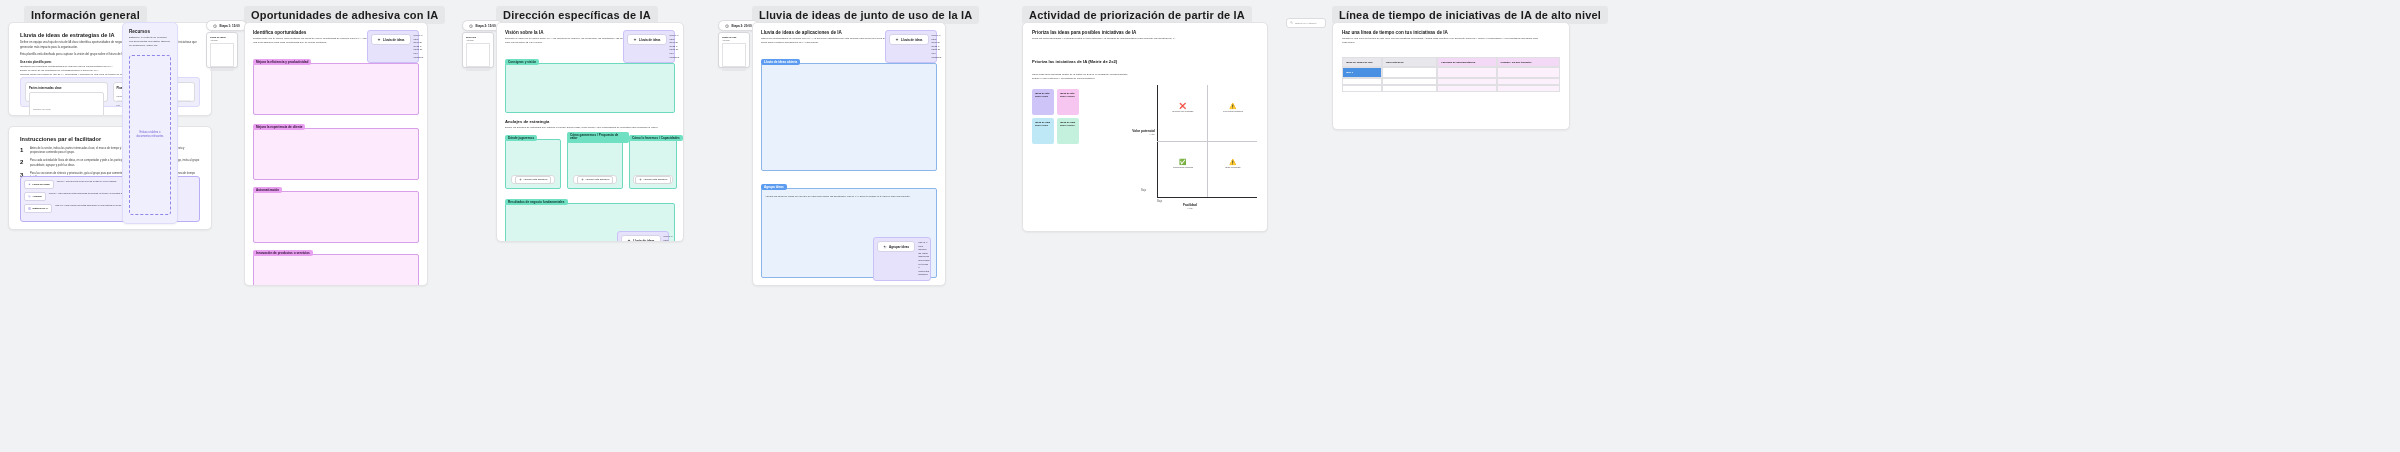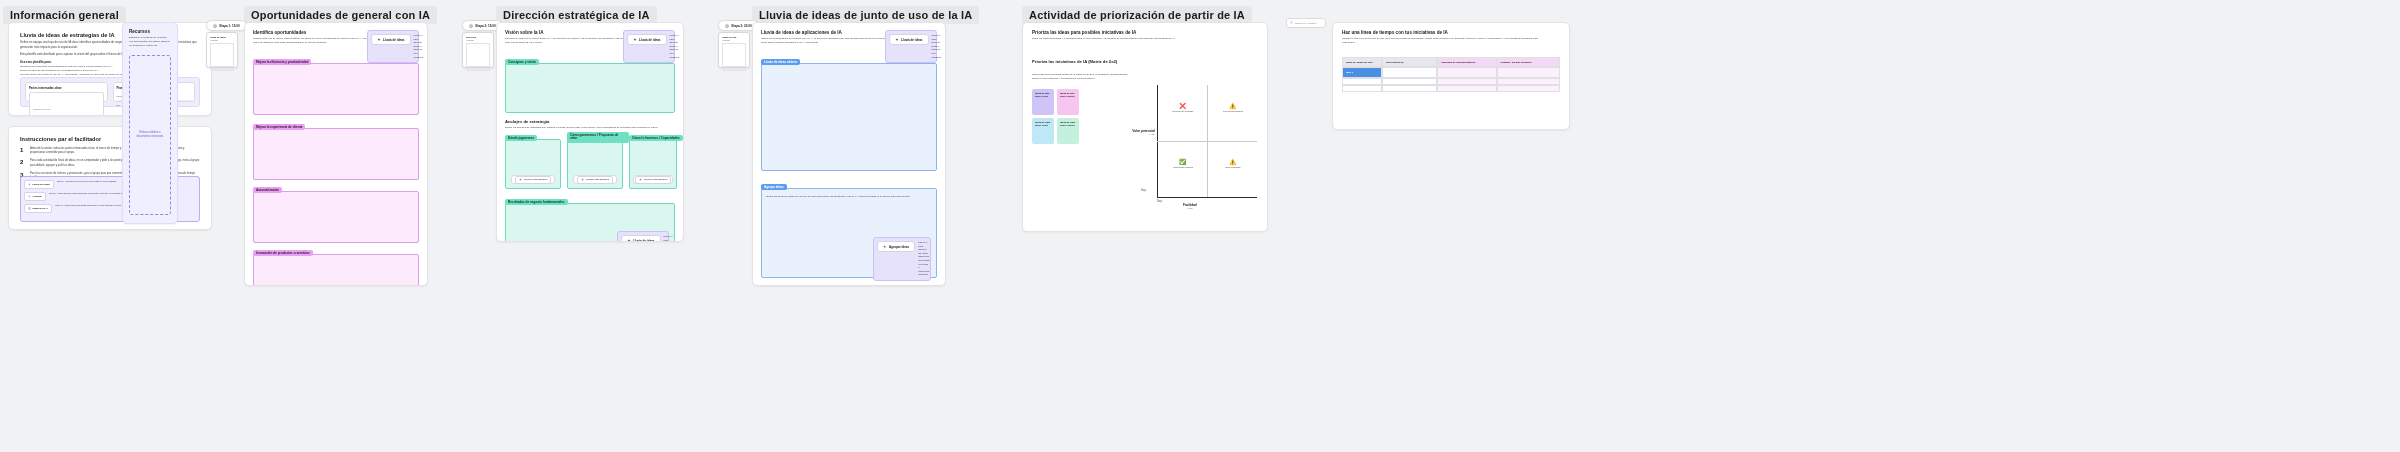--- a/index.html
+++ b/index.html
@@ -146,25 +146,26 @@
   .searchbar{
     display:flex;align-items:center;gap:2px;border:1px solid #dcdce0;border-radius:2px;
     padding:2px 3px;font-size:2.4px;color:#8a8a90;background:#fff;
   }
 </style>
 </head>
 <body>
 
 <div class="board">
 
-  <div class="sec-title" style="left:3px;top:6px;">Información general</div>
-  <div class="sec-title" style="left:244px;top:6px;">Oportunidades de general con IA</div>
-  <div class="sec-title" style="left:496px;top:6px;">Dirección estratégica de IA</div>
+  <div class="sec-title" style="left:24px;top:6px;">Información general</div>
+  <div class="sec-title" style="left:244px;top:6px;">Oportunidades de adhesiva con IA</div>
+  <div class="sec-title" style="left:496px;top:6px;">Dirección específicas de IA</div>
   <div class="sec-title" style="left:752px;top:6px;">Lluvia de ideas de junto de uso de la IA</div>
   <div class="sec-title" style="left:1022px;top:6px;">Actividad de priorización de partir de IA</div>
+  <div class="sec-title" style="left:1332px;top:6px;">Línea de tiempo de iniciativas de IA de alto nivel</div>
 
   <div class="card" style="left:8px;top:22px;width:204px;height:94px;padding:9px 11px;">
     <div class="h2">Lluvia de ideas de estrategias de IA</div>
     <div class="p">Define en equipo una hoja de ruta de IA clara: identifica oportunidades de negocio, fija la dirección estratégica y prioriza las iniciativas que generarán más impacto para la organización.</div>
     <div class="p">Esta plantilla está diseñada para capturar la visión del grupo sobre el futuro de la iniciativa de IA.</div>
     <div class="p" style="margin-bottom:1px;font-weight:700;color:#222;">Usa esta plantilla para:</div>
     <div class="p tiny" style="margin:0;">Identificar las principales oportunidades de negocio para la implementación de la IA</div>
     <div class="p tiny" style="margin:0;">Definir la visión de los resultados de la transformación a través de la IA</div>
     <div class="p tiny" style="margin:0 0 4px 0;">Generar ideas para casos de uso de IA, priorizarlas y ubicarlas en una línea de tiempo de alto nivel</div>
 

